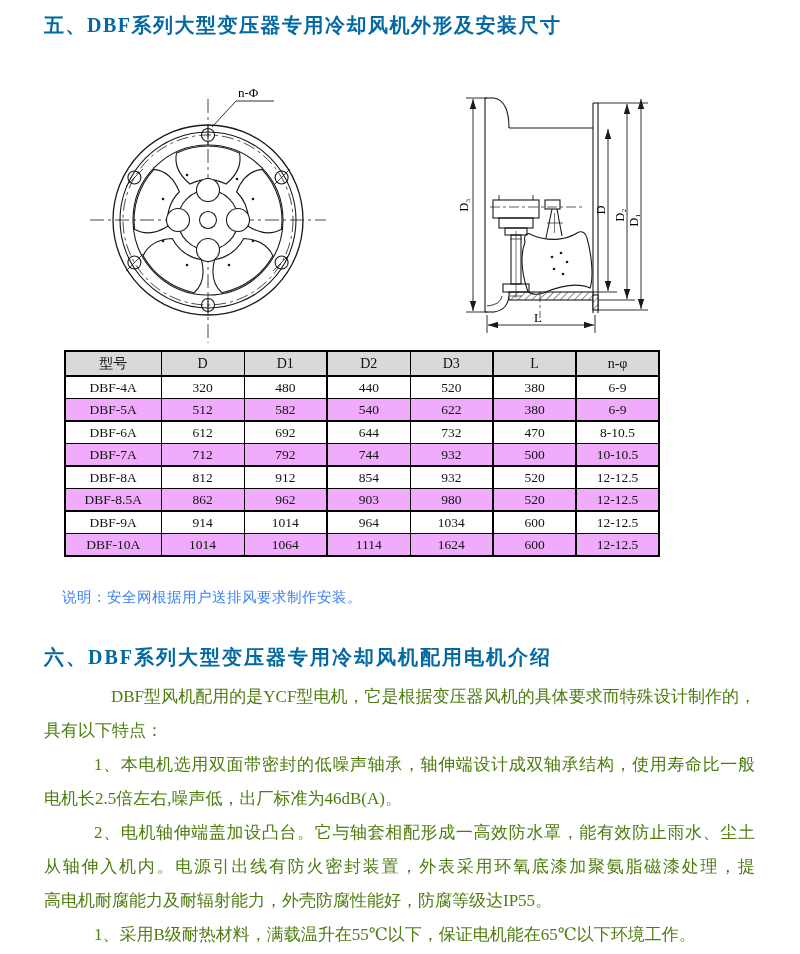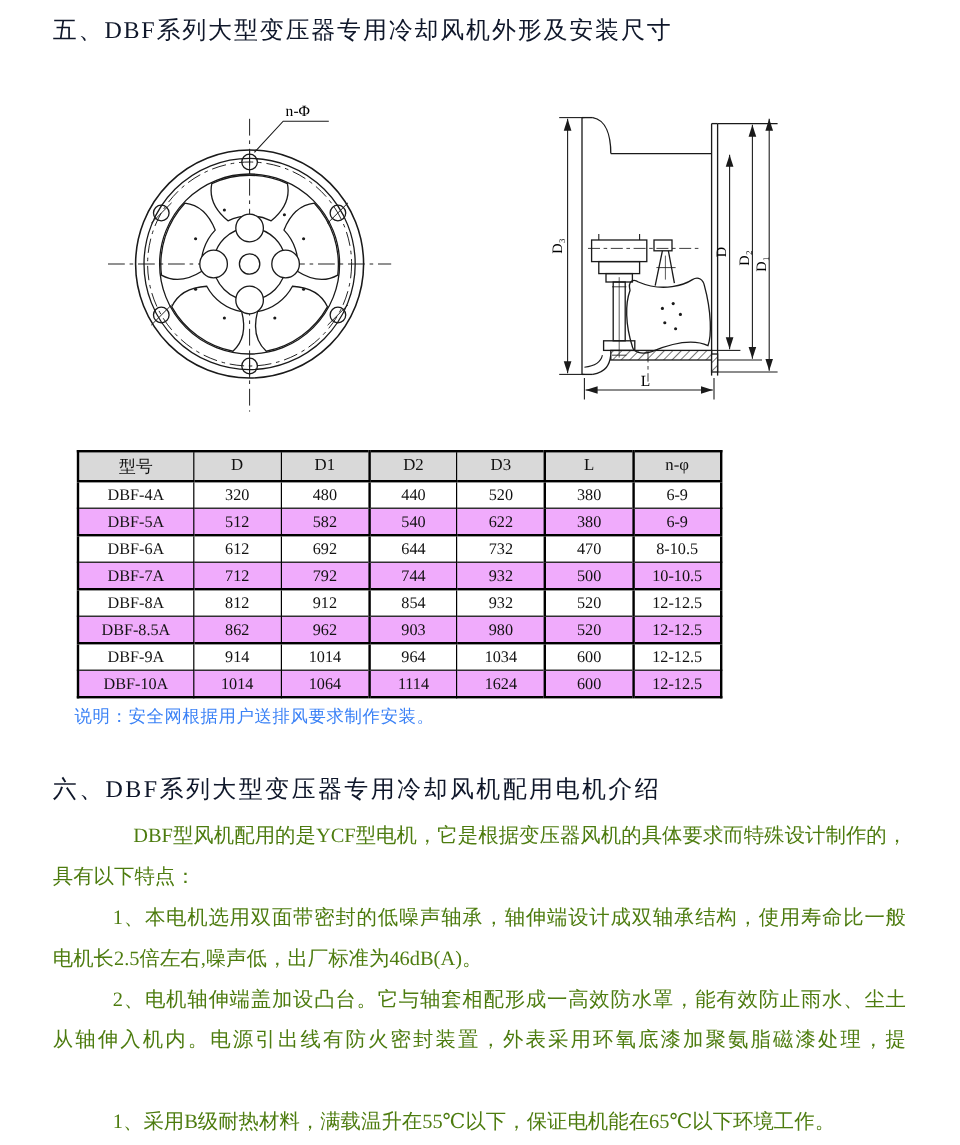--- a/index.html
+++ b/index.html
@@ -1,30 +1,30 @@
 <!DOCTYPE html>
 <html><head>
 <meta charset="utf-8">
 <style>
   html,body{margin:0;padding:0;background:#fff;}
   .page{
     position:relative;width:800px;height:954px;background:#ffffff;
     font-family:"Liberation Serif","DejaVu Serif",serif;color:#111;overflow:hidden;
   }
   .sec-title{
-    position:absolute;margin:0;font-size:20px;font-weight:normal;color:#0f172a;
+    position:absolute;margin:0;font-size:20px;font-weight:bold;color:#0369a1;
     letter-spacing:1.5px;white-space:nowrap;
   }
   #title5{left:44px;top:12px;}
   #title6{left:44px;top:644px;letter-spacing:2px;}
   svg{position:absolute;}
   #frontView{left:78px;top:75px;}
   #sideView{left:435px;top:85px;}
   .dim-table{
-    position:absolute;left:64px;top:375px;width:538px;
+    position:absolute;left:64px;top:350px;width:596px;
     border-collapse:collapse;table-layout:fixed;
     font-size:13.5px;text-align:center;border:2px solid #000;
   }
   .dim-table td{border:1px solid #000;height:21px;padding:0;}
   .dim-table tr.hdr td{height:23px;background:#d9d9d9;font-size:14px;}
   .dim-table tr.alt td{background:#f0abfc;}
   .dim-table tr.thick td{border-bottom-width:2px;}
   .dim-table td:nth-child(4),
   .dim-table td:nth-child(6),
   .dim-table td:nth-child(7){border-left-width:2px;}
@@ -293,15 +293,16 @@
   <div class="note">说明：安全网根据用户送排风要求制作安装。</div>
 
   <h2 id="title6" class="sec-title">六、DBF系列大型变压器专用冷却风机配用电机介绍</h2>
 
   <div class="bline just l1">DBF型风机配用的是YCF型电机，它是根据变压器风机的具体要求而特殊设计制作的，</div>
   <div class="bline l2">具有以下特点：</div>
   <div class="bline just l3">1、本电机选用双面带密封的低噪声轴承，轴伸端设计成双轴承结构，使用寿命比一般</div>
   <div class="bline l4">电机长2.5倍左右,噪声低，出厂标准为46dB(A)。</div>
   <div class="bline just l5">2、电机轴伸端盖加设凸台。它与轴套相配形成一高效防水罩，能有效防止雨水、尘土</div>
   <div class="bline just l6">从轴伸入机内。电源引出线有防火密封装置，外表采用环氧底漆加聚氨脂磁漆处理，提</div>
+  <div class="bline l7">高电机耐腐能力及耐辐射能力，外壳防腐性能好，防腐等级达IP55。</div>
   <div class="bline l8">1、采用B级耐热材料，满载温升在55℃以下，保证电机能在65℃以下环境工作。</div>
 
 </div>
 
 </body></html>

